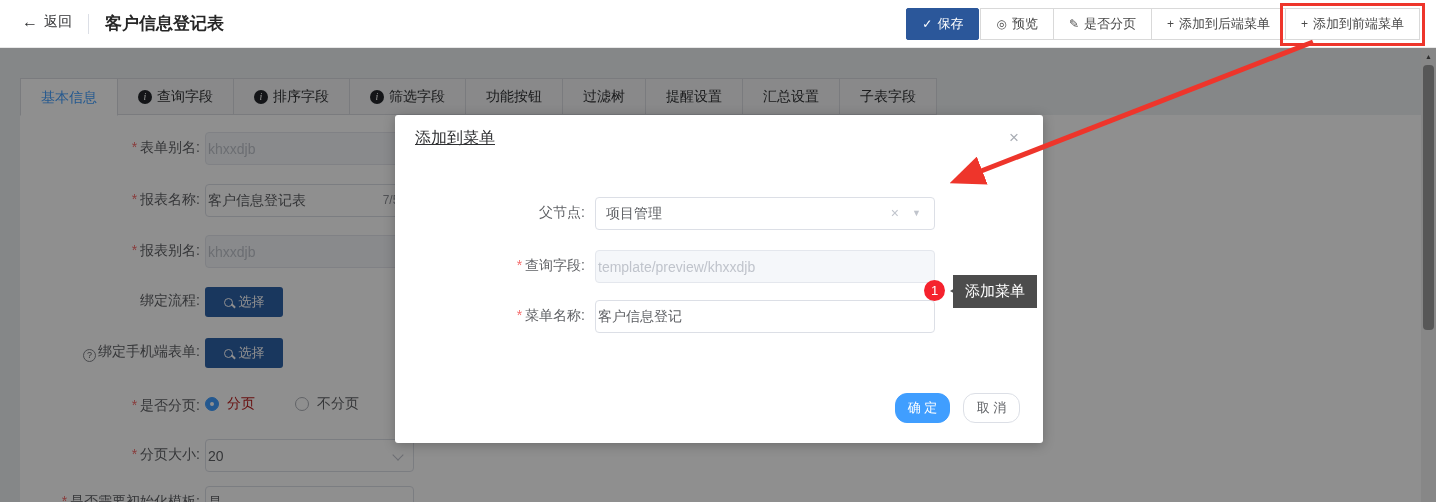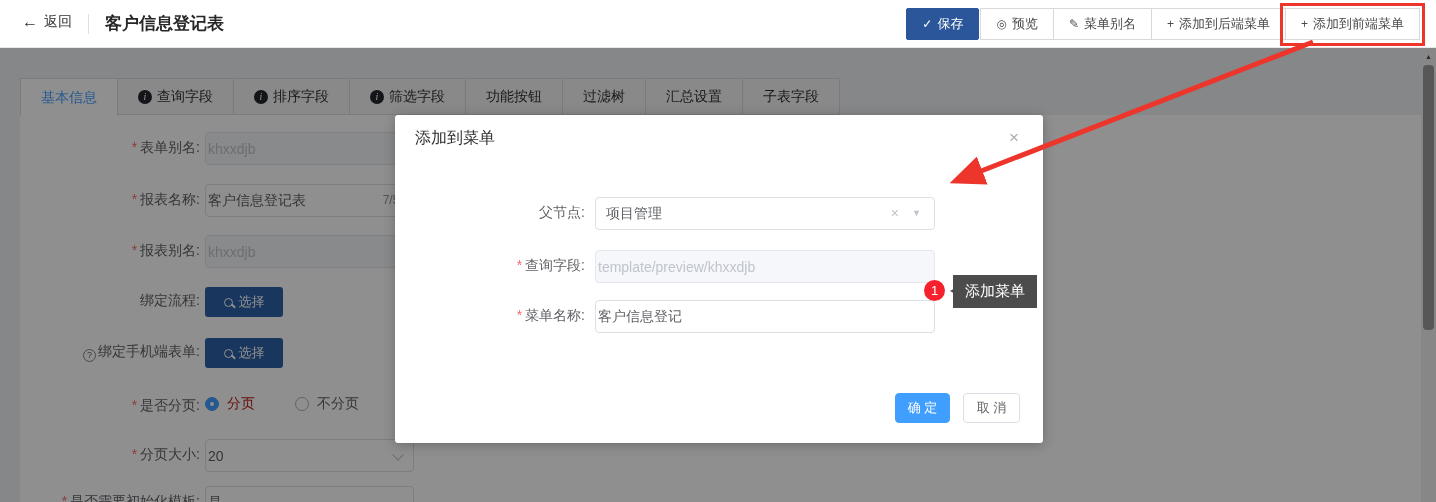--- a/index.html
+++ b/index.html
@@ -79,30 +79,30 @@
   
   .scrollbar { position:absolute; left:1421px; top:48px; width:15px; height:454px; background:#f1f1f1; z-index:1; }
   .scroll-up { height:16px; display:flex; align-items:center; justify-content:center;
                font-size:7px; color:#505050; cursor:pointer; }
   .scroll-thumb { position:absolute; left:2px; top:17px; width:11px; height:265px;
                   background:#9c9c9c; border-radius:4px; cursor:grab; }
 
   
   .modal { position:absolute; left:395px; top:115px; width:648px; height:328px; background:#fff;
            border-radius:3px; box-shadow:0 2px 12px rgba(0,0,0,0.25); z-index:10; }
-  .modal-title { position:absolute; left:20px; top:13px; font-size:16px; color:#303133; }
+  .modal-title { position:absolute; left:20px; top:13px; font-size:16px; color:#303133;text-decoration:underline; }
   .modal-close { position:absolute; right:24px; top:14px; font-size:17px; color:#a9adb4; cursor:pointer; line-height:1; }
   .mrow { position:absolute; left:0; width:648px; }
   .mlabel { position:absolute; left:0; top:7px; width:190px; text-align:right; color:#606266; white-space:nowrap; }
   .mctrl { position:absolute; left:200px; top:0; width:340px; height:48px; }
   .msel { width:100%; height:33px; border:1px solid #dcdfe6; border-radius:4px; background:#fff;
           display:flex; align-items:center; padding:0 10px; cursor:pointer; }
   .msel-clear { position:absolute; right:36px; top:8px; color:#c0c4cc; font-size:14px; cursor:pointer; }
   .msel-caret { position:absolute; right:14px; top:11px; color:#c0c4cc; font-size:9px; }
-  .mfooter-btn { position:absolute; height:30px; border-radius:4px; font-size:13px; cursor:pointer;
+  .mfooter-btn { position:absolute; height:30px; border-radius:12px; font-size:13px; cursor:pointer;
                  display:flex; align-items:center; justify-content:center; font-family:inherit; }
   .btn-confirm { left:500px; top:278px; width:55px; background:#409eff; border:1px solid #409eff; color:#fff; }
   .btn-cancel  { left:568px; top:278px; width:57px; background:#fff; border:1px solid #dcdfe6; color:#606266; }
 
   
   .anno-badge { position:absolute; left:924px; top:280px; width:21px; height:21px; border-radius:50%;
                 background:#f5222d; color:#fff; font-size:13px; display:flex; align-items:center;
                 justify-content:center; z-index:30; }
   .anno-tip { position:absolute; left:953px; top:275px; height:33px; padding:0 12px; background:#4c4c4c;
               color:#fff; font-size:15px; display:flex; align-items:center; z-index:30; }
@@ -126,21 +126,21 @@
       <button class="btn btn-primary-dark">
         <span class="bicon">✓</span>
         <span>保存</span>
       </button>
       <button class="btn">
         <span class="bicon">◎</span>
         <span>预览</span>
       </button>
       <button class="btn">
         <span class="bicon">✎</span>
-        <span>菜单别名</span>
+        <span>是否分页</span>
       </button>
       <button class="btn">
         <span class="bicon">+</span>
         <span>添加到后端菜单</span>
       </button>
       <button class="btn btn-last">
         <span class="bicon">+</span>
         <span>添加到前端菜单</span>
         <span class="redbox"></span>
       </button>
@@ -164,20 +164,23 @@
         </div>
       <div class="tab">
           <span class="info-ic">i</span>
           <span>筛选字段</span>
         </div>
       <div class="tab">
           <span>功能按钮</span>
         </div>
       <div class="tab">
           <span>过滤树</span>
+        </div>
+      <div class="tab">
+          <span>提醒设置</span>
         </div>
       <div class="tab">
           <span>汇总设置</span>
         </div>
       <div class="tab">
           <span>子表字段</span>
         </div>
     </div>
 
     <div class="frow" style="top:84px">

